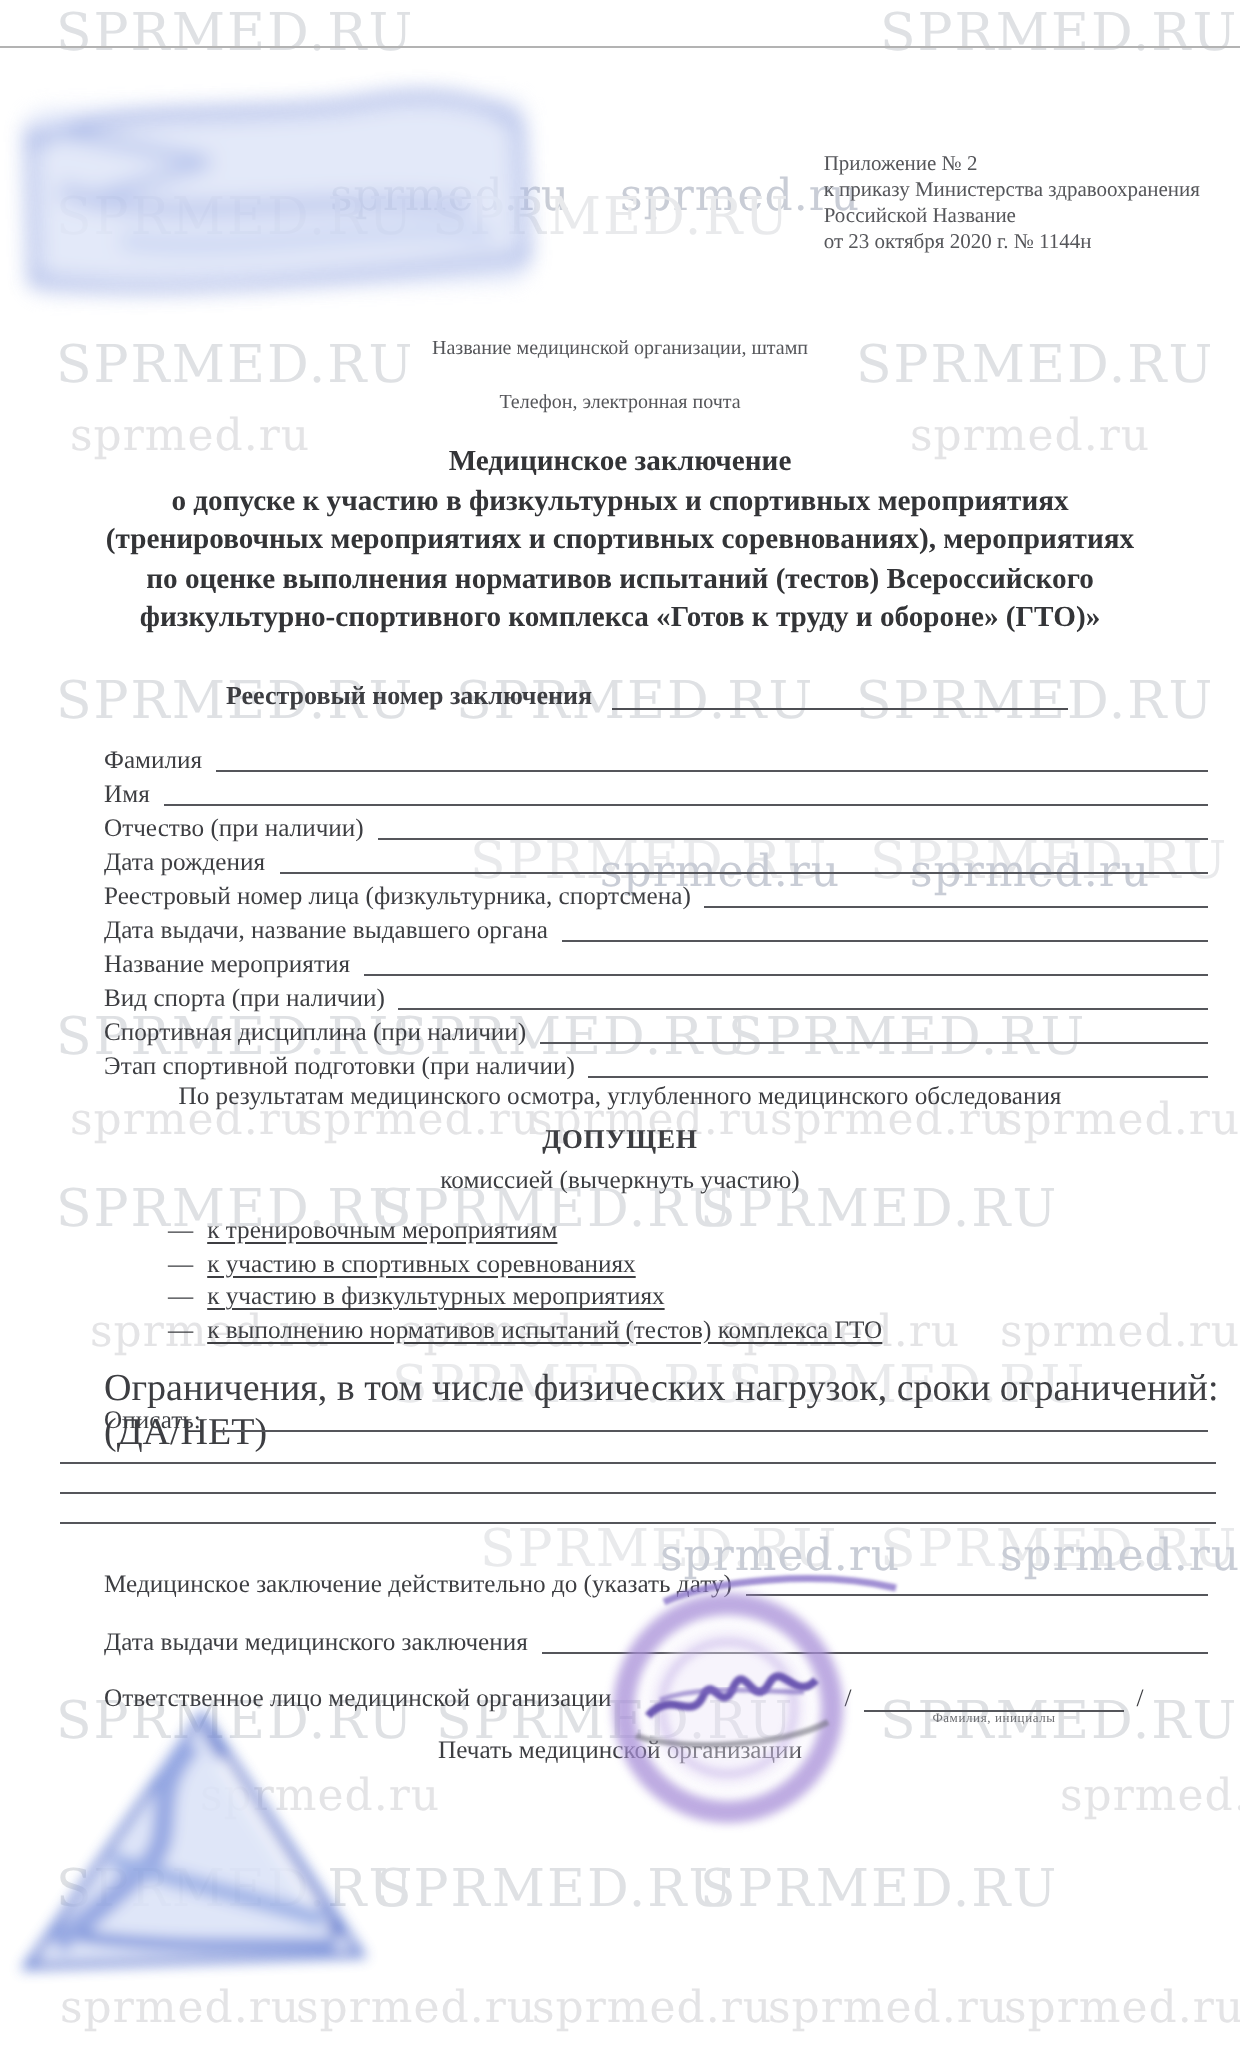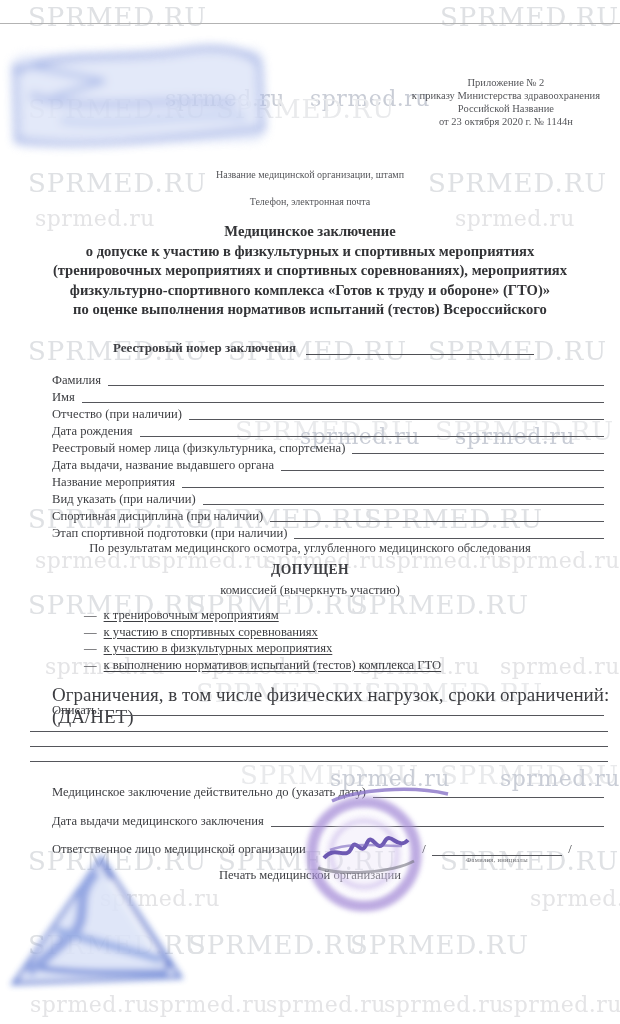--- a/index.html
+++ b/index.html
@@ -6,21 +6,21 @@
   .page{position:relative;width:620px;height:1024px;background:#ffffff;overflow:hidden;
         font-family:"Liberation Serif", serif;color:#3d3e42;}
   
   .wm-layer{position:absolute;inset:0;z-index:1;pointer-events:none;}
   .wm{position:absolute;font-family:"DejaVu Serif", serif;white-space:nowrap;}
   .wm.caps{font-size:26px;letter-spacing:1px;}
   .wm.lower{font-size:22px;letter-spacing:0.5px;}
   
   .content{position:absolute;inset:0;z-index:2;}
   .scanline{position:absolute;top:23px;left:0;width:620px;border-top:1px solid #b3b3b3;}
-  .appendix{position:absolute;top:76px;right:20px;text-align:center;font-size:10.5px;
+  .appendix{position:absolute;top:76px;right:20px;text-align:left;font-size:10.5px;
             line-height:13px;color:#55565a;}
   .small-center{position:absolute;left:0;width:100%;text-align:center;font-size:10px;color:#55565a;}
   .org-label{top:169px;}
   .contact-label{top:196px;}
   .title{position:absolute;top:222px;left:10px;width:600px;text-align:center;
          font-weight:bold;font-size:14.6px;line-height:19.6px;color:#333437;}
   .registry{position:absolute;top:341px;left:113px;display:flex;align-items:flex-start;height:17px;}
   .registry .lb{font-weight:bold;font-size:13px;white-space:nowrap;line-height:14px;}
   .registry .rl{display:inline-block;width:228px;border-bottom:1.2px solid #4e4f54;height:13px;margin-left:10px;}
   .fields{position:absolute;top:370px;left:52px;width:552px;}
@@ -125,22 +125,22 @@
       <div>от 23 октября 2020 г. № 1144н</div>
     </div>
 
     <div class="small-center org-label">Название медицинской организации, штамп</div>
     <div class="small-center contact-label">Телефон, электронная почта</div>
 
     <div class="title">
       <div>Медицинское заключение</div>
       <div>о допуске к участию в физкультурных и спортивных мероприятиях</div>
       <div>(тренировочных мероприятиях и спортивных соревнованиях), мероприятиях</div>
+      <div>по оценке выполнения нормативов испытаний (тестов) Всероссийского</div>
       <div>физкультурно-спортивного комплекса «Готов к труду и обороне» (ГТО)»</div>
-      <div>по оценке выполнения нормативов испытаний (тестов) Всероссийского</div>
     </div>
 
     <div class="registry">
       <span class="lb">Реестровый номер заключения</span>
       <span class="rl"></span>
     </div>
 
     <div class="fields" id="fields">
         <div class="frow">
           <span class="lb">Фамилия</span>
@@ -164,21 +164,21 @@
         </div>
         <div class="frow">
           <span class="lb">Дата выдачи, название выдавшего органа</span>
           <span class="ln"></span>
         </div>
         <div class="frow">
           <span class="lb">Название мероприятия</span>
           <span class="ln"></span>
         </div>
         <div class="frow">
-          <span class="lb">Вид указать (при наличии)</span>
+          <span class="lb">Вид спорта (при наличии)</span>
           <span class="ln"></span>
         </div>
         <div class="frow">
           <span class="lb">Спортивная дисциплина (при наличии)</span>
           <span class="ln"></span>
         </div>
         <div class="frow">
           <span class="lb">Этап спортивной подготовки (при наличии)</span>
           <span class="ln"></span>
         </div>

